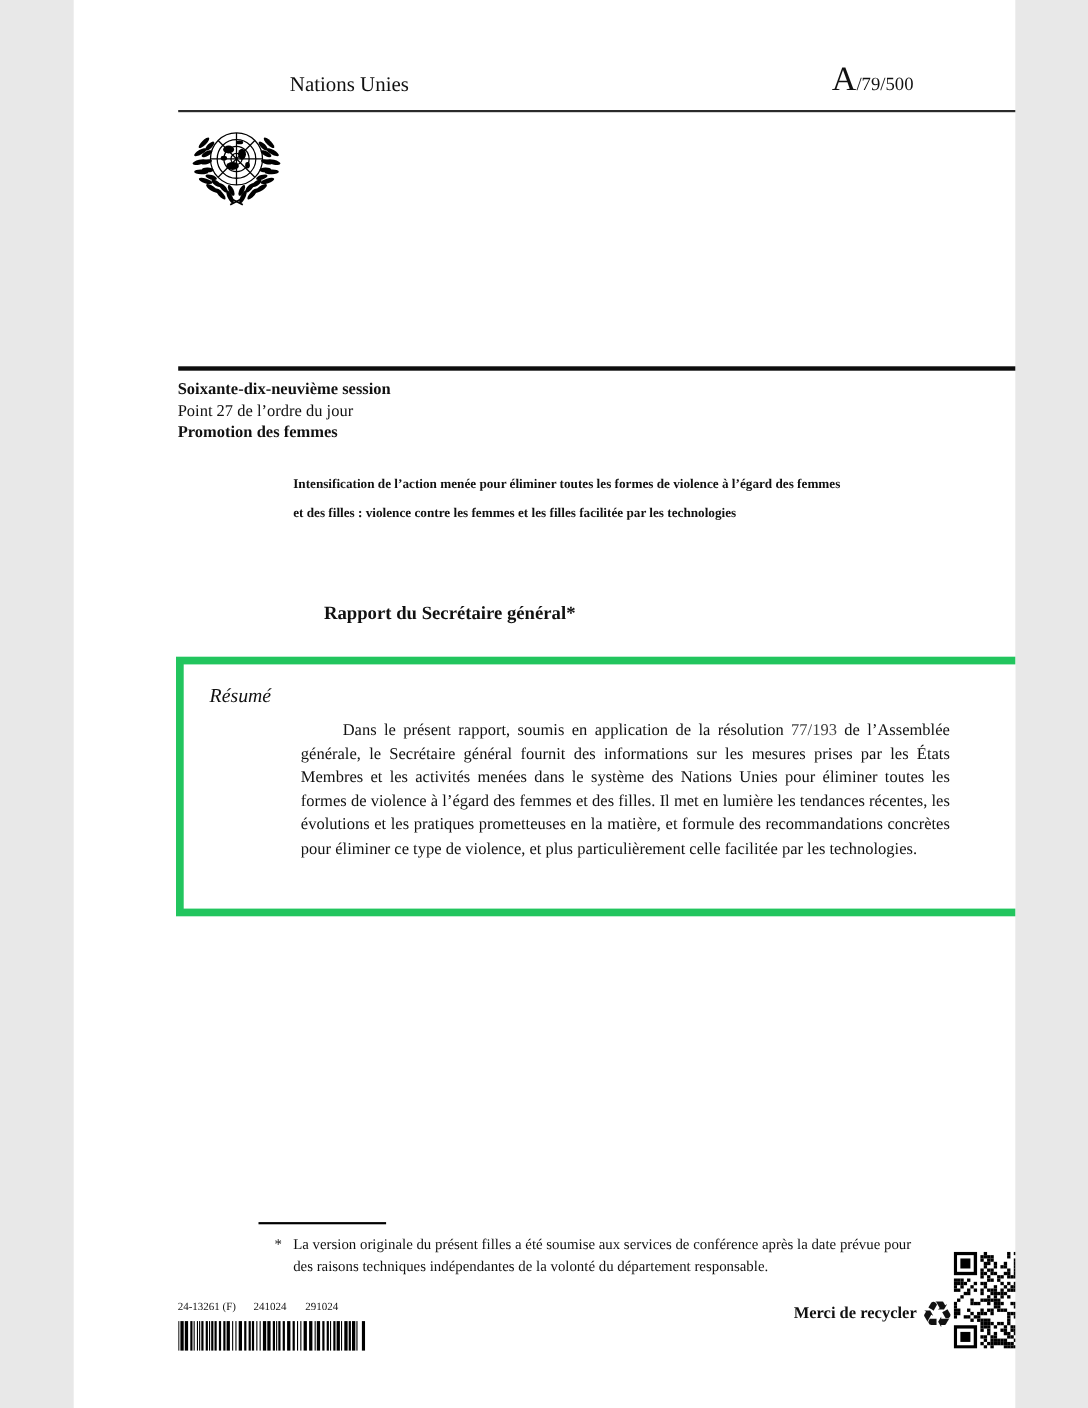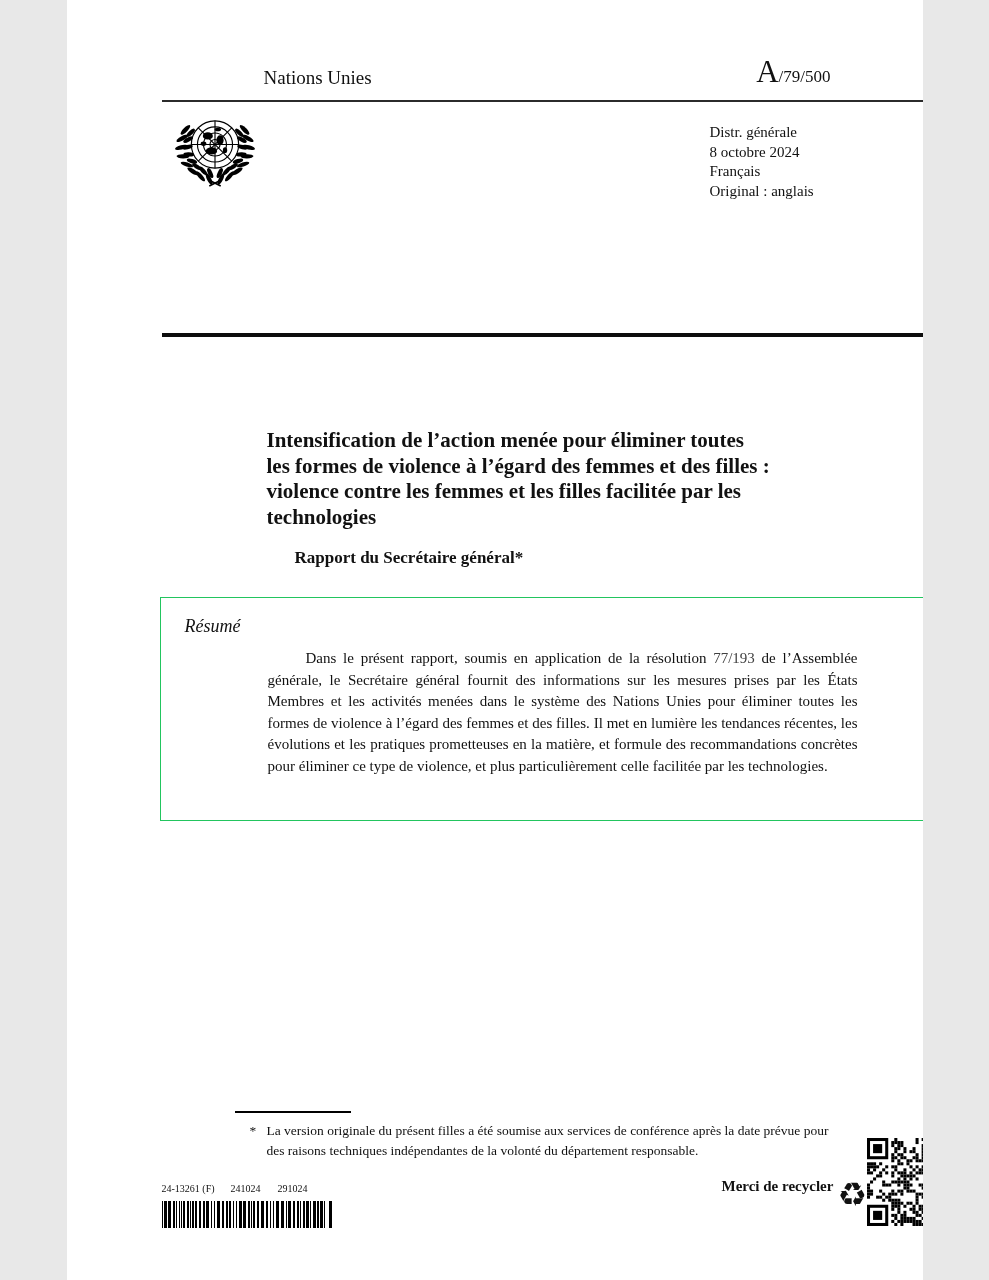--- a/index.html
+++ b/index.html
@@ -12,30 +12,30 @@
   .doc-symbol{position:absolute;right:92px;top:56px;display:flex;align-items:flex-end;}
   .doc-symbol .letter{font-size:31px;line-height:1;}
   .doc-symbol .rest{font-size:17px;line-height:1;padding-bottom:2px;text-align:center;}
   .rule-thin{position:absolute;left:95px;top:100px;width:800px;height:2px;background:#2b2b2b;}
   .emblem{position:absolute;left:105px;top:110px;width:86px;height:82px;}
   .assembly-title{position:absolute;left:199px;top:110px;font-size:27px;font-weight:bold;letter-spacing:0.2px;}
   .distr-block{position:absolute;left:643px;top:123px;font-size:15px;line-height:19.5px;}
   .rule-thick{position:absolute;left:95px;top:333px;width:800px;height:4px;background:#0d0d0d;}
   .session-block{position:absolute;left:95px;top:345px;font-size:15px;line-height:19.5px;}
   .bold{font-weight:bold;}
-  .report-title{position:absolute;left:200px;top:428px;width:506px;font-size:21px;line-height:25.5px;font-weight:bold;}
+  .report-title{position:absolute;left:200px;top:428px;width:506px;font-size:12px;line-height:25.5px;font-weight:bold;}
   .report-subtitle{position:absolute;left:200px;top:548px;font-size:17px;font-weight:bold;margin-left:28px;}
-  .summary-box{position:absolute;left:93px;top:597px;width:799px;height:222px;border:1px solid #22c55e;background:#fff;}
+  .summary-box{position:absolute;left:93px;top:597px;width:799px;height:222px;border:7px solid #22c55e;background:#fff;}
   .summary-label{margin:18px 0 0 24px;font-size:18px;font-style:italic;}
   .summary-para{margin:11px 102px 0 107px;font-size:15px;line-height:21.5px;text-align:justify;text-indent:38px;}
   .res-link{color:#404040;text-decoration:none;cursor:pointer;}
   .footnote-sep{position:absolute;left:168px;top:1111px;width:116px;height:2px;background:#000;}
   .footnote{position:absolute;left:183px;top:1121px;width:592px;display:flex;font-size:13.5px;line-height:19.5px;}
   .footnote .marker{width:17px;flex:0 0 17px;}
-  .recycle-line{position:absolute;left:655px;top:1178px;display:flex;gap:4px;}
+  .recycle-line{position:absolute;left:655px;top:1178px;display:flex;align-items:center;gap:4px;}
   .recycle-text{font-size:15px;font-weight:bold;}
   .recycle-glyph{font-family:"DejaVu Sans",sans-serif;font-size:33px;line-height:1;font-weight:normal;}
   .footer-ids{position:absolute;left:95px;top:1183px;font-size:10px;}
   .footer-ids .code1{margin-left:16px;}
   .footer-ids .code2{margin-left:17px;}
   .barcode{position:absolute;left:95px;top:1201px;width:170px;height:27px;}
   .qr-code{position:absolute;left:800px;top:1138px;width:88px;height:88px;}
 </style>
 </head>
 <body>
@@ -104,29 +104,28 @@
         <ellipse cx="74" cy="56" rx="3" ry="4"></ellipse>
       </g>
       <g stroke="#000" stroke-width="2.2">
         <line x1="52" y1="98" x2="68" y2="106"></line>
         <line x1="68" y1="98" x2="52" y2="106"></line>
       </g>
     </svg>
   </div>
 
 
-  <div class="distr-block">
-    <div>Distr. générale</div>
-    <div>8 octobre 2024</div>
-    <div>Français</div>
-    <div>Original : anglais</div>
-  </div>
 
   <div class="rule-thick"></div>
 
+  <div class="session-block">
+    <div class="bold">Soixante-dix-neuvième session</div>
+    <div>Point 27 de l’ordre du jour</div>
+    <div class="bold">Promotion des femmes</div>
+  </div>
 
   <div class="report-title">Intensification de l’action menée pour éliminer toutes les formes de violence à l’égard des femmes et des filles : violence contre les femmes et les filles facilitée par les technologies</div>
   <div class="report-subtitle">
     <span>Rapport du Secrétaire général</span><span>*</span>
   </div>
 
   <div class="summary-box">
     <div class="summary-label">Résumé</div>
     <p class="summary-para"><span>Dans le présent rapport, soumis en application de la résolution </span><a class="res-link">77/193</a><span> de l’Assemblée générale, le Secrétaire général fournit des informations sur les mesures prises par les États Membres et les activités menées dans le système des Nations Unies pour éliminer toutes les formes de violence à l’égard des femmes et des filles. Il met en lumière les tendances récentes, les évolutions et les pratiques prometteuses en la matière, et formule des recommandations concrètes pour éliminer ce type de violence, et plus particulièrement celle facilitée par les technologies.</span></p>
   </div>

